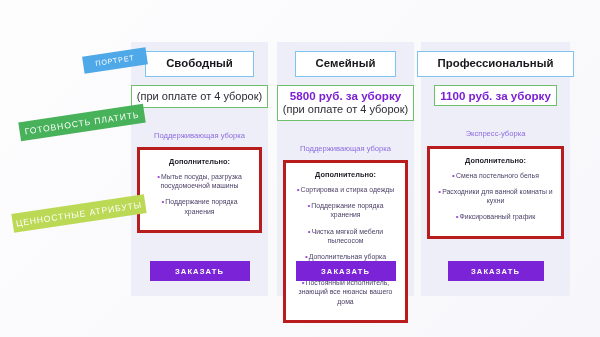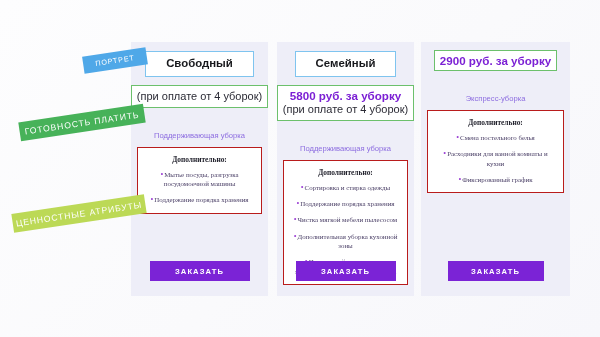--- a/index.html
+++ b/index.html
@@ -133,25 +133,24 @@
     color: #8c6ce0;
     font-size: 7.6px;
     line-height: 1.2;
     text-align: center;
   }
 
   
   .extras-box {
     margin-top: 7px;
     width: 100%;
-    border: 1px solid #b91c1c;
+    border: 3px solid #b91c1c;
     background: #ffffff;
     box-sizing: border-box;
-    padding: 7px 5px 8px;
-    font-family: Liberation Serif, serif;
+    padding: 7px 5px 14px;
   }
   .extras-heading {
     color: #1d1d28;
     font-weight: bold;
     font-size: 7.4px;
     text-align: center;
     margin-bottom: 6px;
   }
   .extras-list {
     list-style: none;
@@ -254,23 +253,24 @@
         </ul>
       </div>
 
       <button class="order-button">ЗАКАЗАТЬ</button>
     </div>
   </div>
 
   <div class="card" id="card-2">
     <div class="card-inner">
 
+      <div class="title-box">Профессиональный</div>
 
       <div class="price-box">
-        <div class="price-main">2900 руб. за уборку</div>
+        <div class="price-main">1100 руб. за уборку</div>
       </div>
 
       <div class="service-type">Экспресс-уборка</div>
 
       <div class="extras-box">
         <div class="extras-heading">Дополнительно:</div>
         <ul class="extras-list">
           <li><span class="bullet">•</span><span>Смена постельного белья</span></li>
           <li><span class="bullet">•</span><span>Расходники для ванной комнаты и кухни</span></li>
           <li><span class="bullet">•</span><span>Фиксированный график</span></li>

